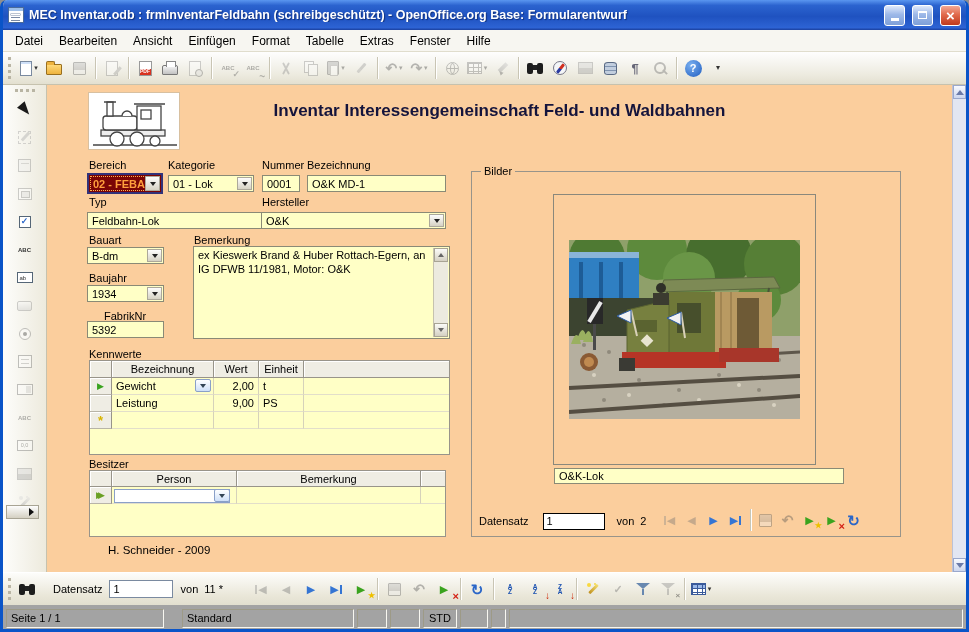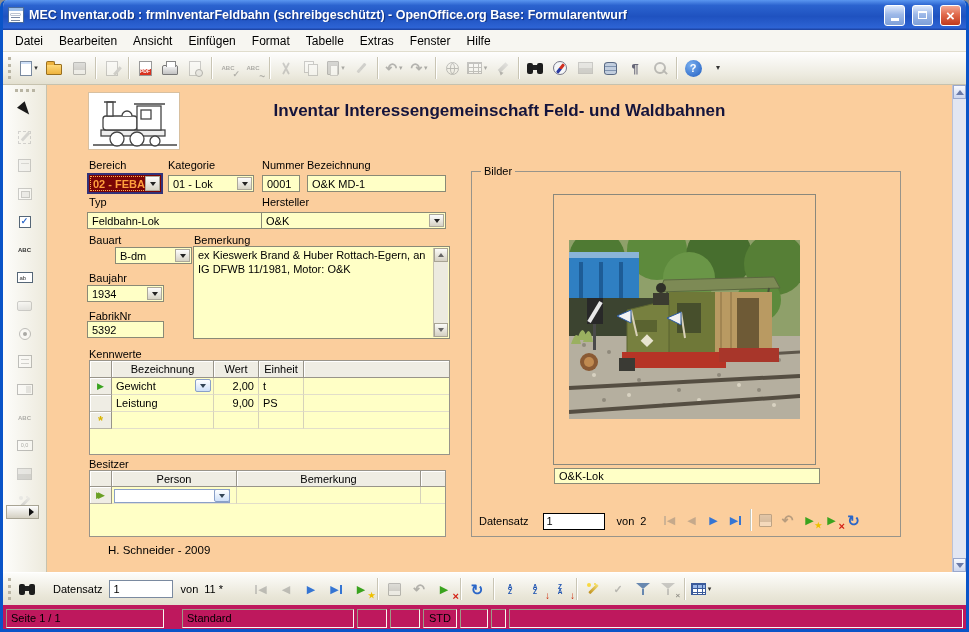--- a/index.html
+++ b/index.html
@@ -251,21 +251,21 @@
   .innernav input{width:62px;height:17px;border:1px solid #000;background:#fff;font-size:11px;
     padding:1px 3px;font-family:inherit;}
   
   .recordbar{height:33px;background:linear-gradient(#fdfdfb,#eae7d9 70%,#e2dfcf);
     border-top:1px solid #fff;display:flex;align-items:center;padding-left:2px;}
   .recordbar .label,.statusish{font-size:11px;}
   .recinput{width:64px;height:18px;border:1px solid #7a8aa0;background:#fff;font-size:11px;
     padding:1px 4px;margin:0 8px 0 6px;font-family:inherit;}
   .rb-gap{width:26px;}
   
-  .statusbar{height:27px;background:#be185d;display:flex;align-items:center;gap:3px;
+  .statusbar{height:27px;background:#a3a3a3;display:flex;align-items:center;gap:3px;
     padding:2px 3px 3px 3px;}
   .scell{height:19px;border:1px solid;border-color:#9d9a87 #f8f7f1 #f8f7f1 #9d9a87;
     font-size:11px;display:flex;align-items:center;padding:0 4px;white-space:nowrap;overflow:hidden;}
   .scell:nth-of-type(1){width:158px;}
   .scell:nth-of-type(2){width:172px;margin-left:15px;}
   .scell:nth-of-type(3){width:30px;}
   .scell:nth-of-type(4){width:30px;}
   .scell:nth-of-type(5){width:34px;justify-content:center;}
   .scell:nth-of-type(6){width:28px;}
   .scell:nth-of-type(7){width:15px;}
@@ -551,38 +551,38 @@
         <span>Feldbahn-Lok</span>
         <span class="cbtn"></span>
       </div>
       <div class="fld combo" style="left:214px;top:127px;width:185px;">
         <span>O&amp;K</span>
         <span class="cbtn"></span>
       </div>
 
       <span class="lbl" style="left:42px;top:149px;">Bauart</span>
       <span class="lbl" style="left:147px;top:149px;">Bemerkung</span>
-      <div class="fld combo" style="left:40px;top:162px;width:77px;margin-left:28px;">
+      <div class="fld combo" style="left:40px;top:162px;width:77px;">
         <span>B-dm</span>
         <span class="cbtn"></span>
       </div>
       <div class="ta" style="left:146px;top:161px;width:257px;height:93px;">
         <span>ex Kieswerk Brand &amp; Huber Rottach-Egern, an IG DFWB 11/1981, Motor: O&amp;K</span>
         <span class="ta-scroll">
           <span class="tarrow up"></span>
           <span class="tarrow down"></span>
         </span>
       </div>
 
       <span class="lbl" style="left:42px;top:187px;">Baujahr</span>
       <div class="fld combo" style="left:40px;top:200px;width:77px;">
         <span>1934</span>
         <span class="cbtn"></span>
       </div>
-      <span class="lbl" style="left:42px;top:225px;">FabrikNr</span>
+      <span class="lbl" style="left:57px;top:225px;">FabrikNr</span>
       <div class="fld" style="left:40px;top:236px;width:77px;">
         <span>5392</span>
       </div>
 
       <span class="lbl" style="left:42px;top:263px;">Kennwerte</span>
       <div class="grid" style="left:42px;top:275px;width:361px;height:95px;">
         <div class="grow">
           <div class="gsel ghcell"></div>
           <div class="ghcell c-bez">Bezeichnung</div>
           <div class="ghcell c-wert">Wert</div>
@@ -708,21 +708,21 @@
           <rect x="53" y="112" width="104" height="16" fill="#b63426"></rect>
           <rect x="50" y="118" width="16" height="13" fill="#3a3a34"></rect>
           <rect x="150" y="108" width="60" height="14" fill="#a8362a"></rect>
           <line x1="68" y1="96" x2="62" y2="70" stroke="#d8d0b8" stroke-width="2"></line>
           <polygon points="62,70 48,76 62,83" fill="#f2f2f2" stroke="#2a5aa0"></polygon>
           <line x1="116" y1="98" x2="112" y2="72" stroke="#d8d0b8" stroke-width="2"></line>
           <polygon points="112,72 98,78 112,85" fill="#f2f2f2" stroke="#2a5aa0"></polygon>
         </svg>
       </div>
 
-      <div class="fld" style="left:507px;top:383px;width:266px;height:16px;">
+      <div class="fld" style="left:507px;top:383px;width:290px;height:16px;">
         <span>O&amp;K-Lok</span>
       </div>
 
       <div class="innernav" style="left:432px;top:426px;height:20px;">
         <span>Datensatz</span>
         <input style="margin-left: 14px;" value="1">
         <span style="margin-left:12px;">von</span>
         <span style="margin-left:6px;">2</span>
       </div>
       <div class="nav-items" style="position:absolute;left:612px;top:424px;">

